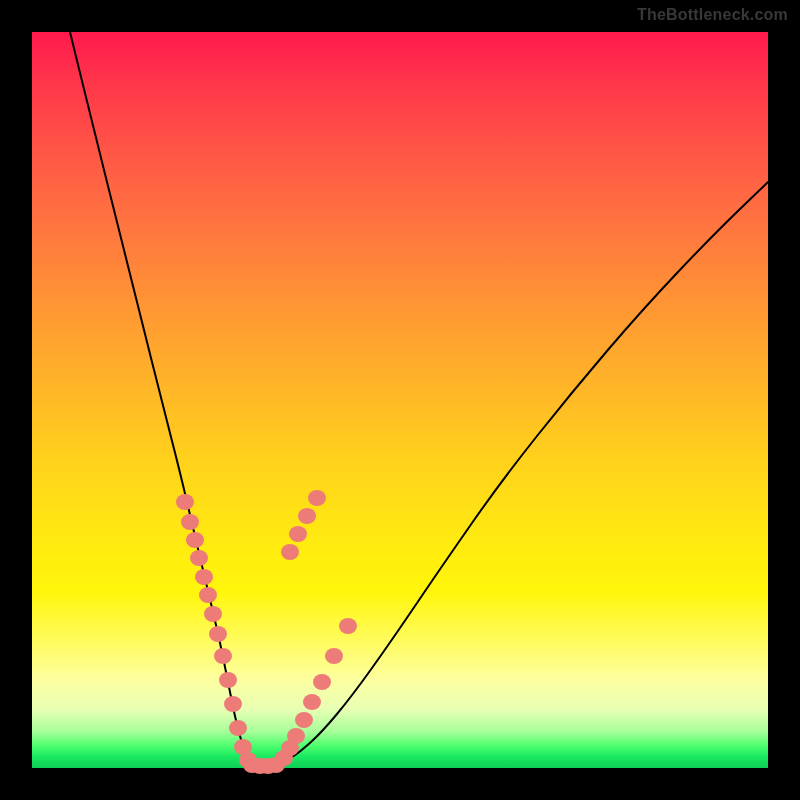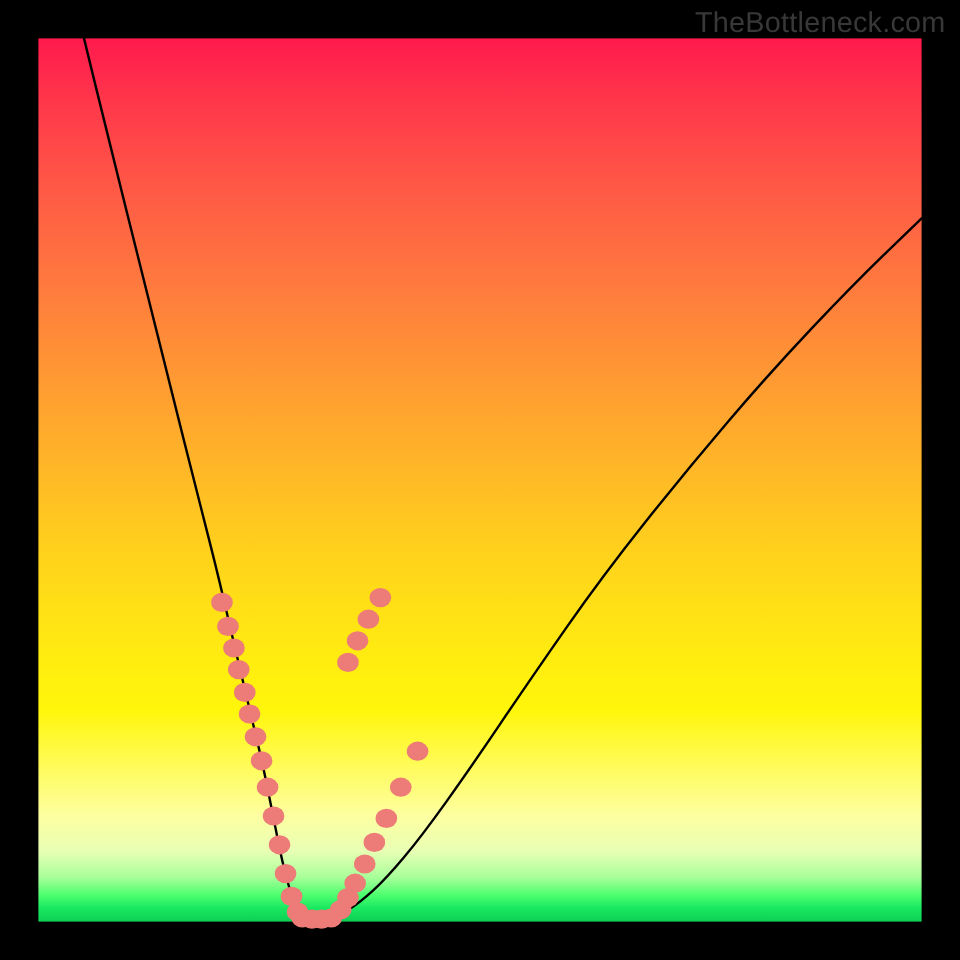--- a/index.html
+++ b/index.html
@@ -44,22 +44,22 @@
       #4dff6e 97%,
       #18e860 98.5%,
       #0ecf55 100%
     );
   }
   .watermark {
     position: absolute;
     top: 6px;
     right: 12px;
     color: #383838;
-    font-size: 24px;
-    font-weight: 400;
+    font-size: 16px;
+    font-weight: 700;
     letter-spacing: 0.2px;
     z-index: 5;
   }
   svg.overlay {
     position: absolute;
     top: 0;
     left: 0;
     width: 736px;
     height: 736px;
     overflow: visible;

